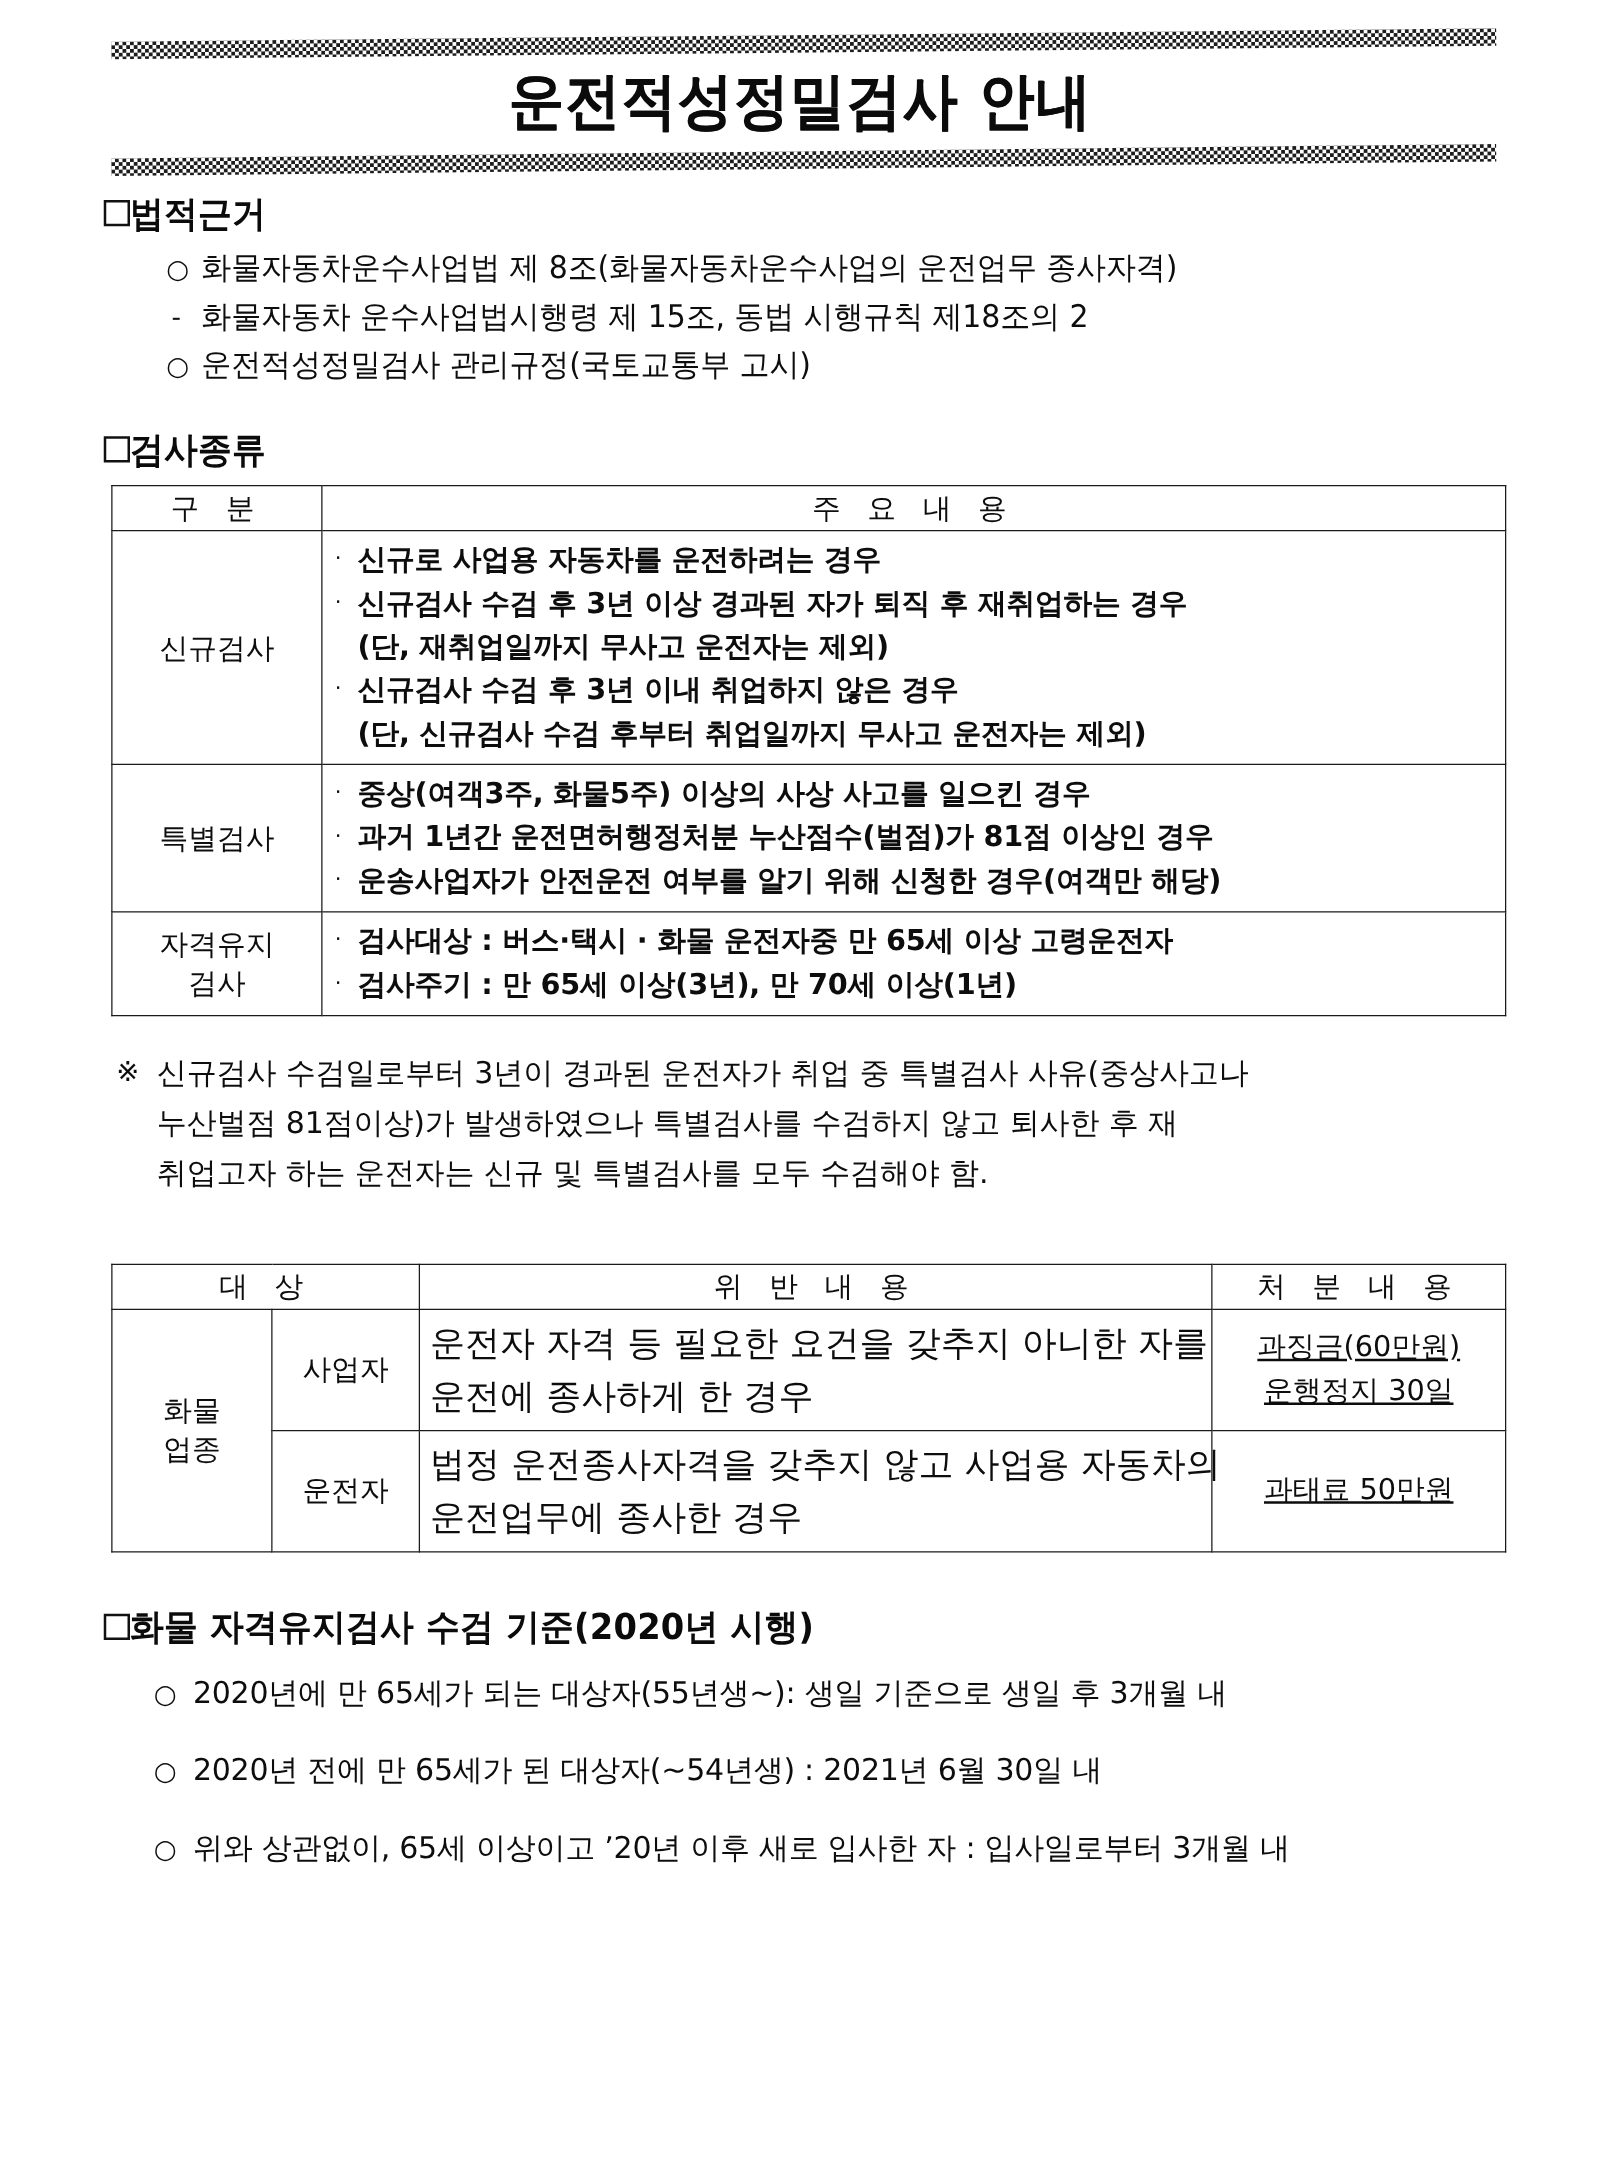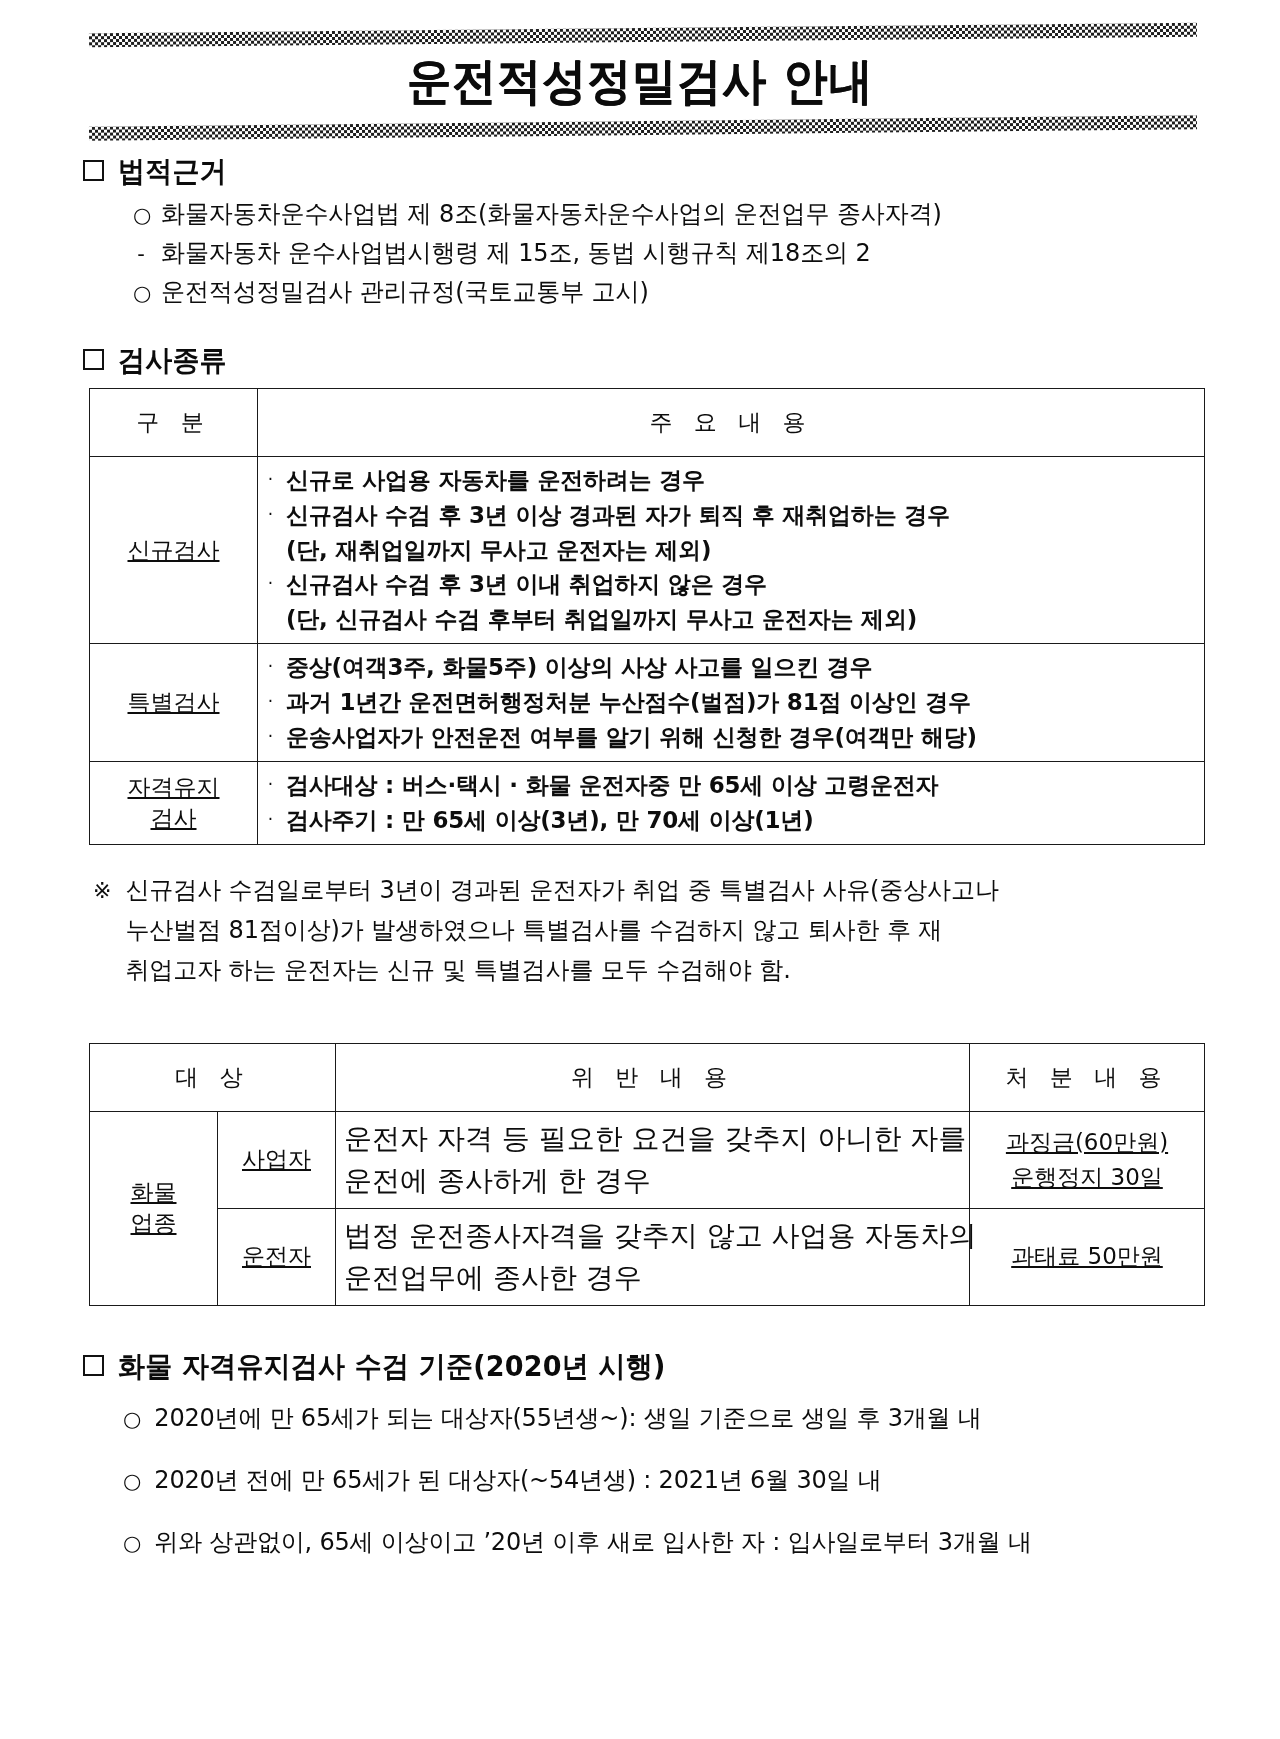--- a/index.html
+++ b/index.html
@@ -64,21 +64,20 @@
   
   .content {
     width: 1130px;
     margin: 0 auto;
     padding-top: 18px;
   }
 
   .section-head {
     display: flex;
     align-items: flex-start;
-    gap: 14px;
     font-size: 27px;
     font-weight: 700;
     letter-spacing: 0.2px;
     margin: 0 0 6px 8px;
     color: #0b0b0b;
   }
   .sq {
     display: inline-block;
     width: 21px;
     height: 21px;
@@ -123,24 +122,24 @@
     border: 1.6px solid #1a1a1a;
     padding: 6px 8px;
     font-size: 23px;
     vertical-align: middle;
     font-weight: 400;
     color: #0d0d0d;
   }
   table.doc-table th {
     text-align: center;
     letter-spacing: 7px;
-    padding: 18px 8px;
+    padding: 2px 8px;
     font-weight: 400;
   }
-  .cell-center { text-align: center; text-decoration: underline; }
+  .cell-center { text-align: center; }
   .row-lines { margin: 0; padding: 0; list-style: none; }
   .row-lines li {
     display: flex;
     align-items: baseline;
     gap: 11px;
     line-height: 1.52;
     white-space: nowrap;
   }
   .row-lines li .dot {
     flex: 0 0 auto;

